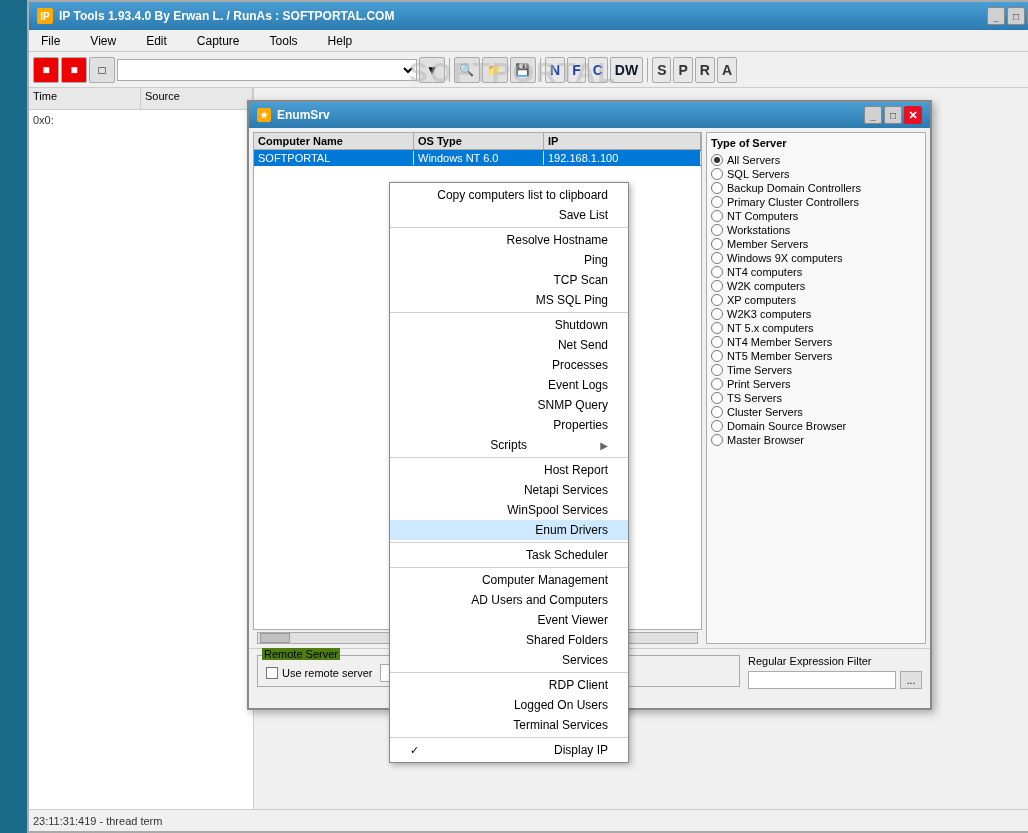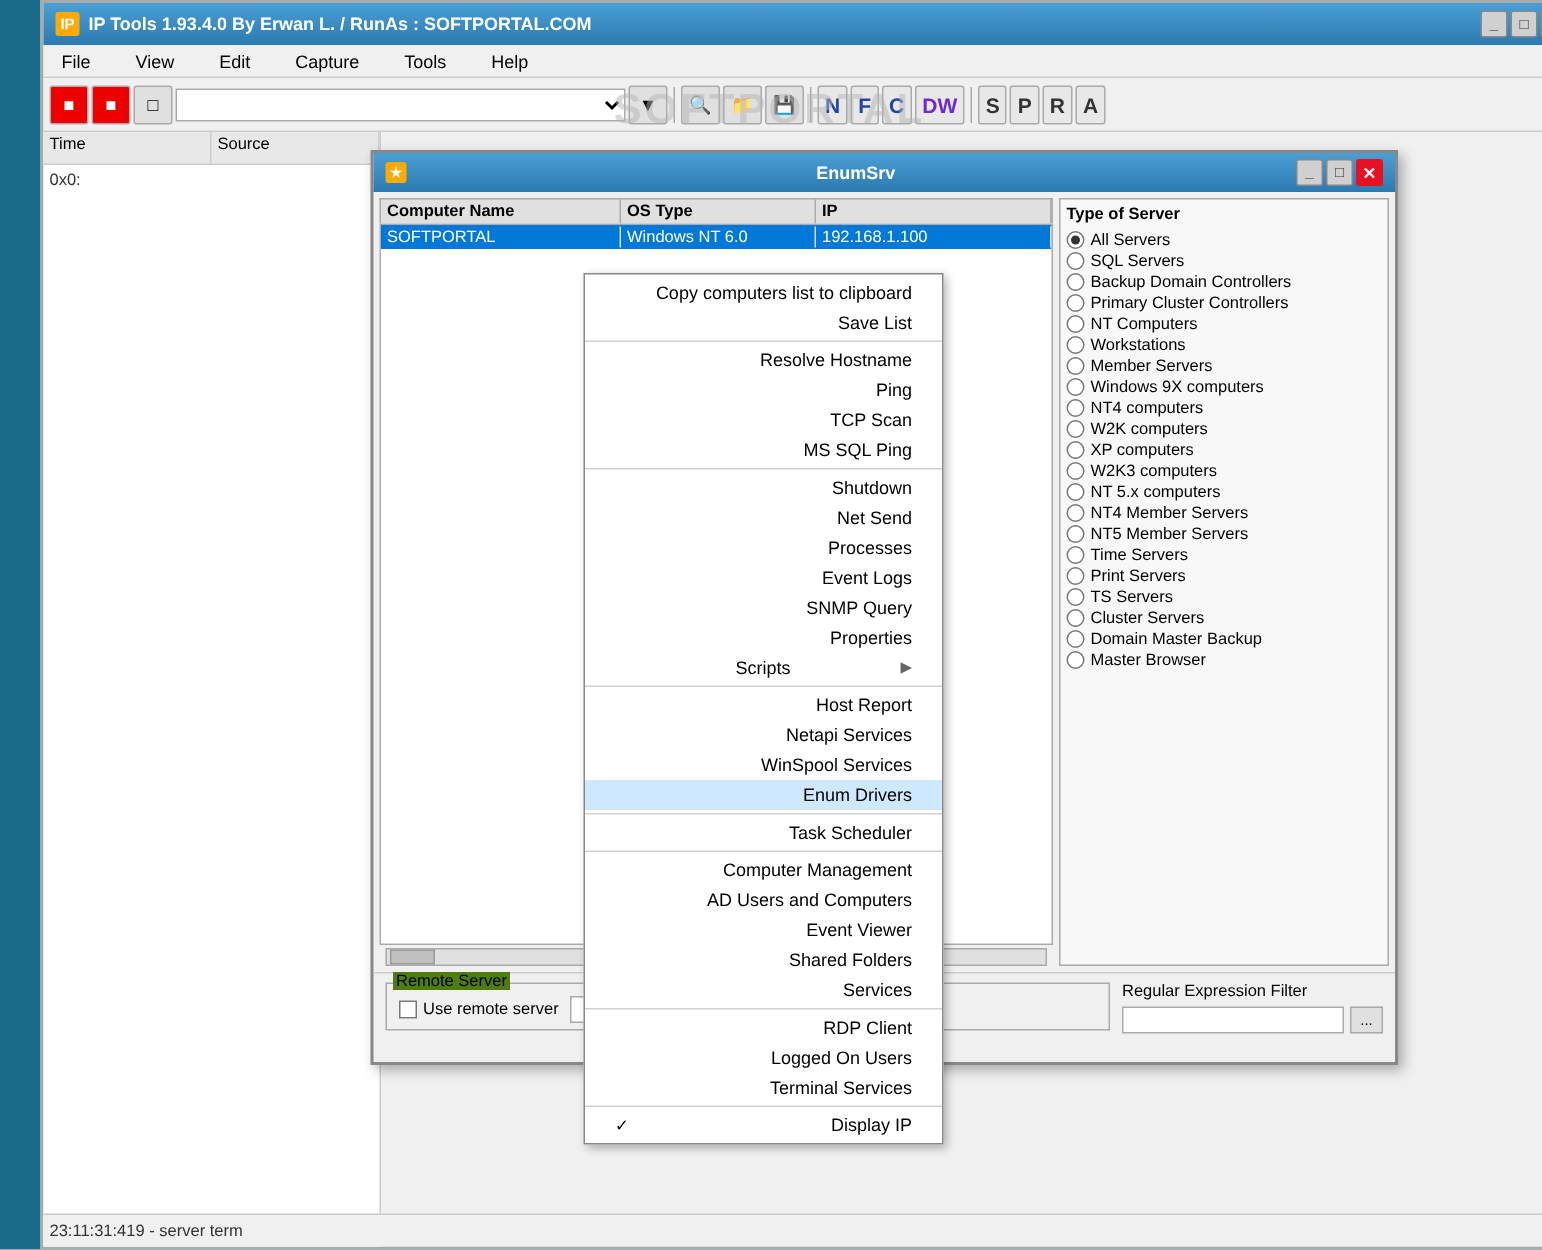--- a/index.html
+++ b/index.html
@@ -157,21 +157,21 @@
       font-weight: bold;
     }
     .dialog-title-icon {
       width: 14px; height: 14px;
       background: #ffaa00;
       border-radius: 2px;
       margin-right: 6px;
       font-size: 9px; color: white;
       display: flex; align-items: center; justify-content: center;
     }
-    .dialog-title-text { flex: 1; text-align: center; }
+    .dialog-title-text { flex: 1; }
     .dialog-close-btn {
       width: 18px; height: 18px;
       background: #e81123;
       border: none;
       color: white;
       font-size: 11px;
       cursor: pointer;
       display: flex; align-items: center; justify-content: center;
       border-radius: 2px;
     }
@@ -446,21 +446,21 @@
     <select class="toolbar-combo"></select>
     <div class="toolbar-btn">▼</div>
     <div class="toolbar-separator"></div>
     <div class="toolbar-btn">🔍</div>
     <div class="toolbar-btn">📁</div>
     <div class="toolbar-btn">💾</div>
     <div class="toolbar-separator"></div>
     <div class="toolbar-label-btn" style="font-weight:bold;color:#2244aa;font-size:14px;">N</div>
     <div class="toolbar-label-btn" style="font-weight:bold;color:#2244aa;font-size:14px;">F</div>
     <div class="toolbar-label-btn" style="font-weight:bold;color:#2244aa;font-size:14px;">C</div>
-    <div class="toolbar-label-btn" style="font-weight:bold;color:#6d28d9;font-size:14px;">DW</div>
+    <div class="toolbar-label-btn" style="font-weight:bold;color:#0f172a;font-size:14px;">DW</div>
     <div class="toolbar-separator"></div>
     <div class="toolbar-label-btn" style="font-weight:bold;font-size:14px;">S</div>
     <div class="toolbar-label-btn" style="font-weight:bold;font-size:14px;">P</div>
     <div class="toolbar-label-btn" style="font-weight:bold;font-size:14px;">R</div>
     <div class="toolbar-label-btn" style="font-weight:bold;font-size:14px;">A</div>
   </div>
 
   <div class="log-area">
     <div class="log-header">
       <div class="log-header-col">Time</div>
@@ -576,21 +576,21 @@
             <div class="radio-item">
               <div class="radio-circle"></div>
               <span>TS Servers</span>
             </div>
             <div class="radio-item">
               <div class="radio-circle"></div>
               <span>Cluster Servers</span>
             </div>
             <div class="radio-item">
               <div class="radio-circle"></div>
-              <span>Domain Master Backup</span>
+              <span>Domain Source Browser</span>
             </div>
             <div class="radio-item">
               <div class="radio-circle"></div>
               <span>Master Browser</span>
             </div>
           </div>
       </div>
     </div>
 
     <div class="dialog-footer">
@@ -731,15 +731,15 @@
         <span>Terminal Services</span>
       </div>
       <div class="ctx-separator"></div>
       <div class="ctx-item">
         <span class="ctx-checkmark">✓</span>
         <span>Display IP</span>
       </div>
     </div>
 
   <div class="status-bar">
-    <span class="status-text">23:11:31:419  - server term</span>
+    <span class="status-text">23:11:31:419  - thread term</span>
   </div>
 </div>
 
 </body></html>

